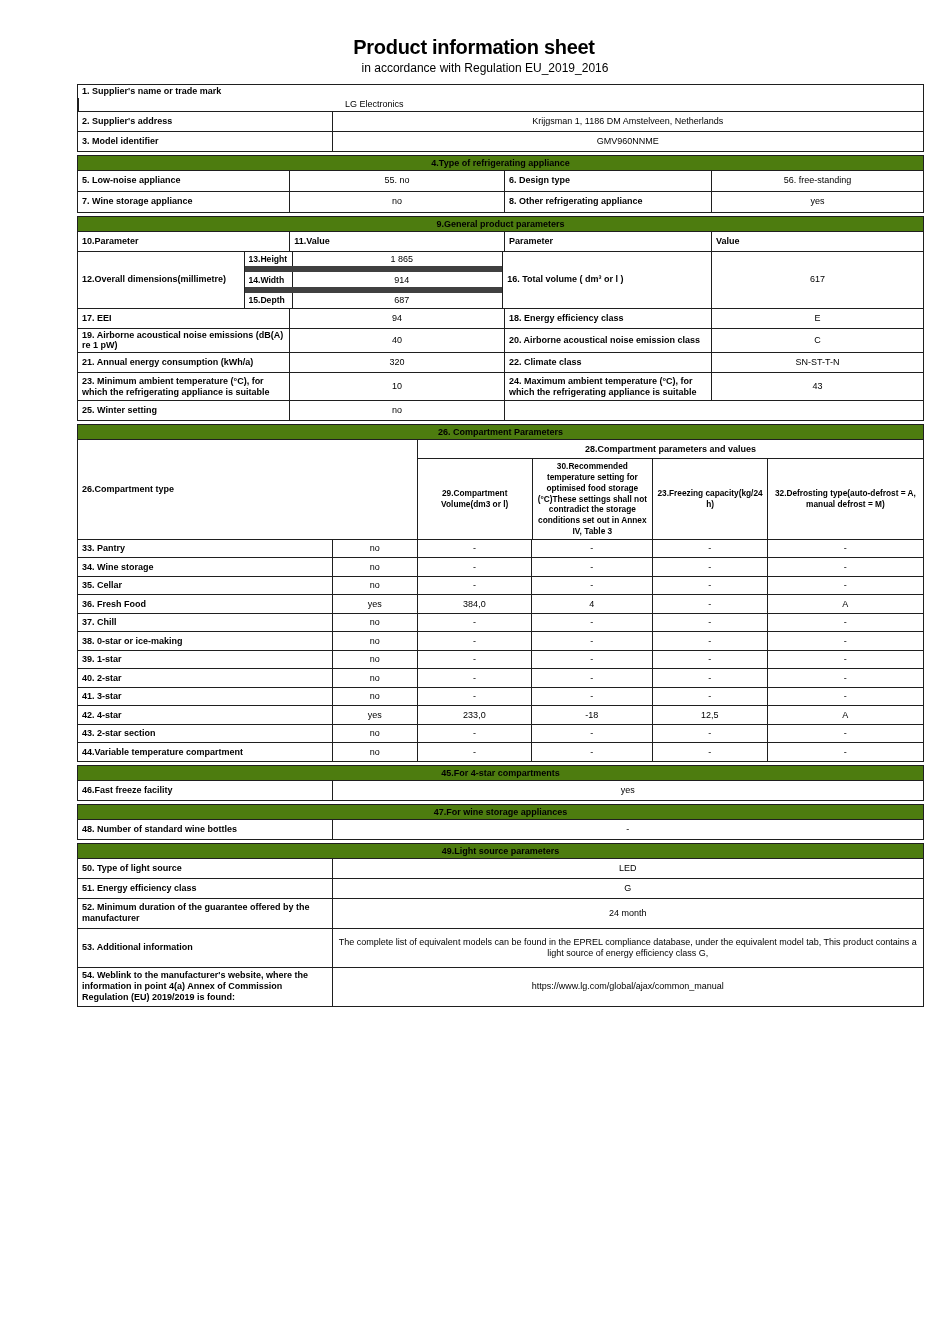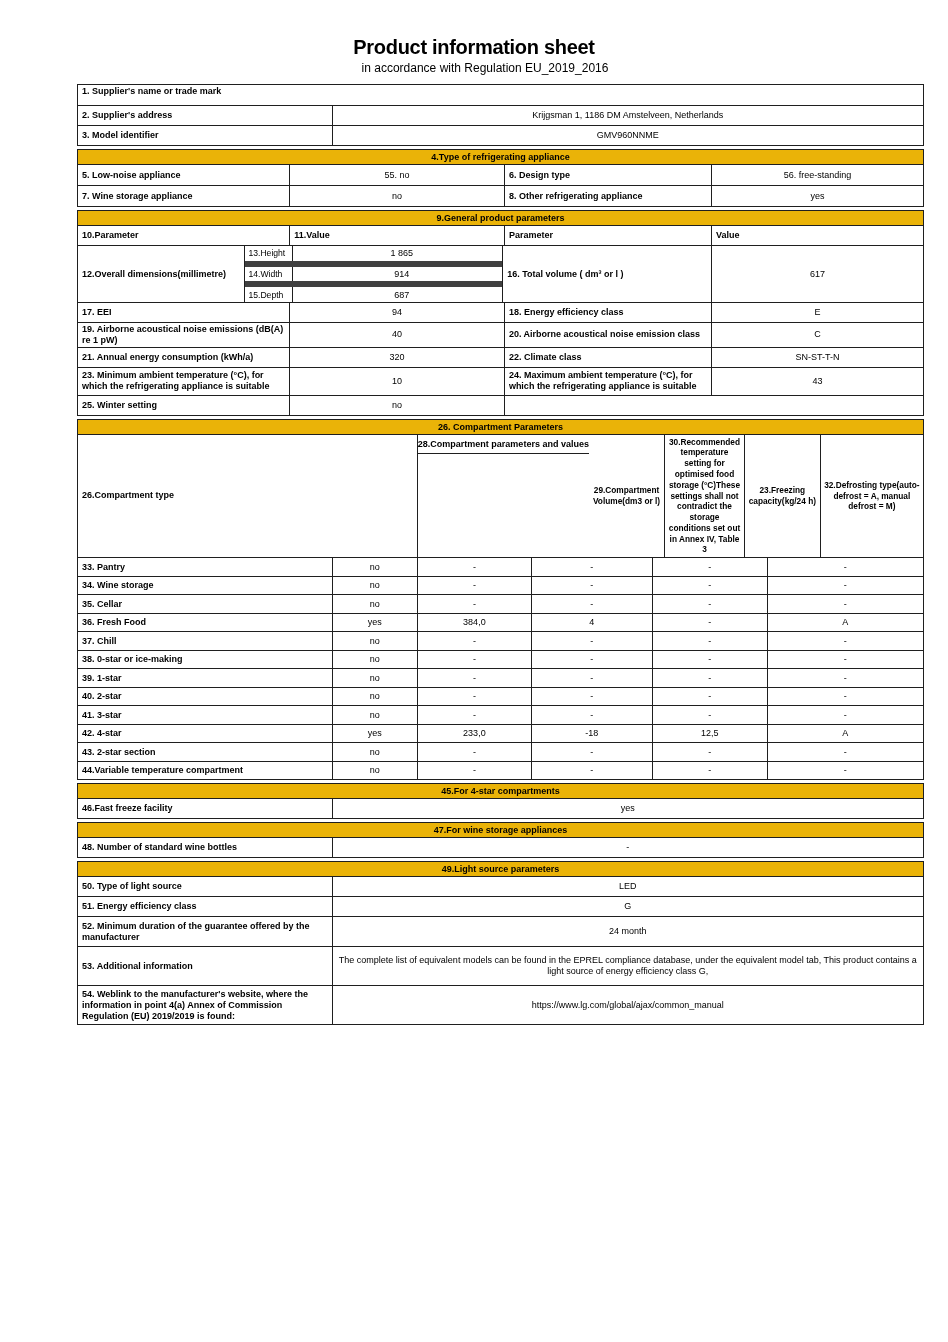--- a/index.html
+++ b/index.html
@@ -12,44 +12,44 @@
   .doc-subtitle { text-align:center; font-size:12px; margin:0 0 9px 0;padding-left:22px; }
 
   .sheet-table { width:847px; margin-left:77px; }
   .block { border:1px solid #1f1f1f; margin-bottom:3px; }
   .r { display:flex; align-items:stretch; border-top:1px solid #1f1f1f; }
   .block > .r:first-child, .block > .sect:first-child { border-top:none;flex-direction:column; }
   .c { border-left:1px solid #1f1f1f; padding:1px 4px; display:flex; align-items:center; font-size:9px; line-height:1.2; }
   .r .c:first-child { border-left:none; }
   .lab { font-weight:700; text-align:left; }
   .val { justify-content:center; text-align:center; font-weight:400; }
-  .sect { background:#eab308; font-weight:700; font-size:9px; padding:2px 4px; min-height:14px; display:flex; align-items:center; border-top:1px solid #1f1f1f; }
+  .sect { background:#4d7c0f; font-weight:700; font-size:9px; padding:2px 4px; min-height:14px; display:flex; align-items:center; border-top:1px solid #1f1f1f; }
 
   .c30 { width:30%; } .c70 { width:70%; }
   .q1 { width:25%; } .q2 { width:25.4%; } .q3 { width:24.5%; } .q4 { width:25.1%; }
   .qrest { width:49.6%; }
 
   .h18 { min-height:18.5px; } .h20 { min-height:20px; } .h21 { min-height:21px; }
   .h24 { min-height:24px; } .h28 { min-height:28px; } .h30 { min-height:30px; }
   .h39 { min-height:39px; } .h57 { min-height:57px; }
 
   
   .d-main { width:19.7%; }
   .d-mid { width:30.5%; display:flex; flex-direction:column; border-left:1px solid #1f1f1f; }
   .d-row { display:flex; flex:1; border-top:6px solid #404040; }
   .d-row:first-child { border-top:none; }
-  .d-k { width:18.2%; font-weight:400; padding:1px 3px; display:flex; align-items:center; font-size:8.6px; }
+  .d-k { width:18.2%; font-weight:700; padding:1px 3px; display:flex; align-items:center; font-size:8.6px; }
   .d-v { width:81.8%; border-left:1px solid #1f1f1f; display:flex; align-items:center; justify-content:center; font-size:9px;padding-left:8px; }
   .d-l2 { width:24.7%; }
   .d-v2 { width:25.1%; }
 
   
   .comp-head { min-height:86px; }
   .ch-type { width:40.1%; }
-  .ch-right { width:59.9%; border-left:1px solid #1f1f1f; display:flex; flex-direction:row; }
+  .ch-right { width:59.9%; border-left:1px solid #1f1f1f; display:flex; flex-direction:column; }
   .ch-top { height:19px; display:flex; align-items:center; justify-content:center; font-weight:700; font-size:9px; border-bottom:1px solid #1f1f1f; }
   .ch-cols { display:flex; flex:1; }
   .ch-col { display:flex; align-items:center; justify-content:center; text-align:center; font-weight:700; font-size:8.3px; padding:2px 3px; border-left:1px solid #1f1f1f; line-height:1.3; }
   .ch-col:first-child { border-left:none; }
   .chw1 { width:22.5%; } .chw2 { width:23.9%; } .chw3 { width:22.7%; } .chw4 { width:30.9%; }
 
   
   .cc-name { width:30%; } .cc-yn { width:10.1%; } .cc-vol { width:13.5%; }
   .cc-temp { width:14.3%; } .cc-frz { width:13.6%; } .cc-def { width:18.5%; }
 </style>
@@ -57,20 +57,21 @@
 <body>
 
 <div class="doc-title">Product information sheet</div>
 <div class="doc-subtitle">in accordance with Regulation EU_2019_2016</div>
 
 <div class="sheet-table">
 
   <div class="block">
     <div class="r h20">
       <div class="c lab c30">1. Supplier's name or trade mark</div>
+      <div class="c val c70">LG Electronics</div>
     </div>
     <div class="r h20">
       <div class="c lab c30">2. Supplier's address</div>
       <div class="c val c70">Krijgsman 1, 1186 DM Amstelveen, Netherlands</div>
     </div>
     <div class="r h20">
       <div class="c lab c30">3. Model identifier</div>
       <div class="c val c70">GMV960NNME</div>
     </div>
   </div>

